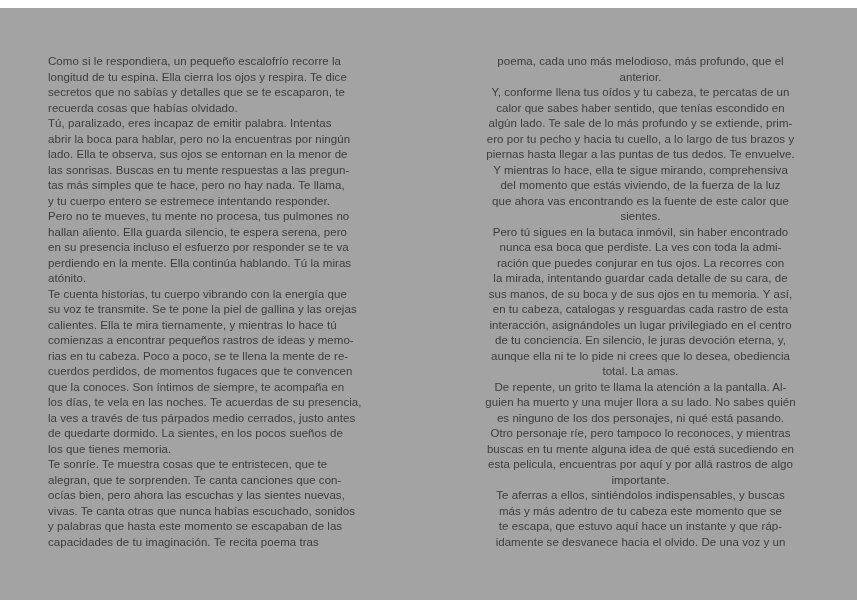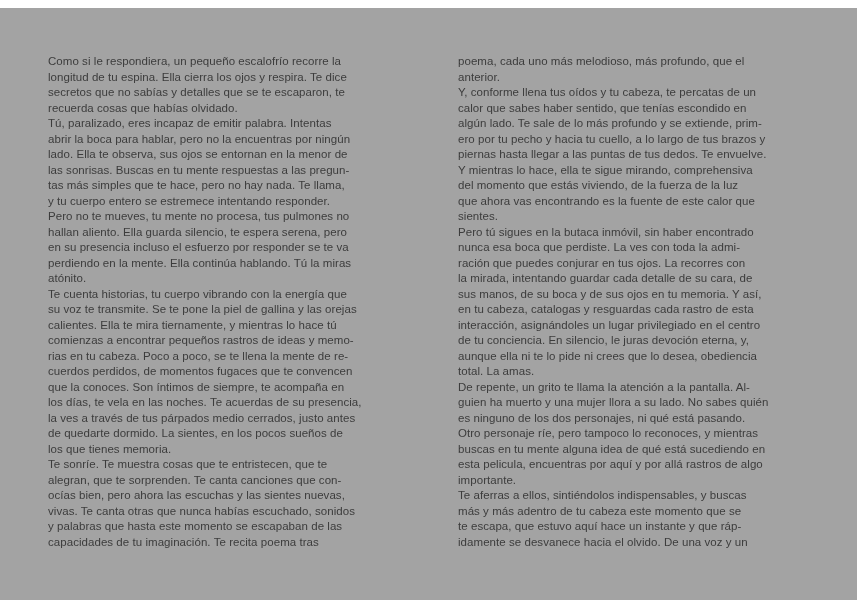--- a/index.html
+++ b/index.html
@@ -32,20 +32,21 @@
     white-space: pre-line;
     text-align: left;
   }
   .text-column.left {
     left: 48px;
     width: 385px;
   }
   .text-column.right {
     left: 458px;
     width: 365px;
+    text-align: center;
   }
 </style>
 </head>
 <body>
 
 <div class="spread">
   <div class="text-column left">Como si le respondiera, un pequeño escalofrío recorre la
 longitud de tu espina. Ella cierra los ojos y respira. Te dice
 secretos que no sabías y detalles que se te escaparon, te
 recuerda cosas que habías olvidado.

